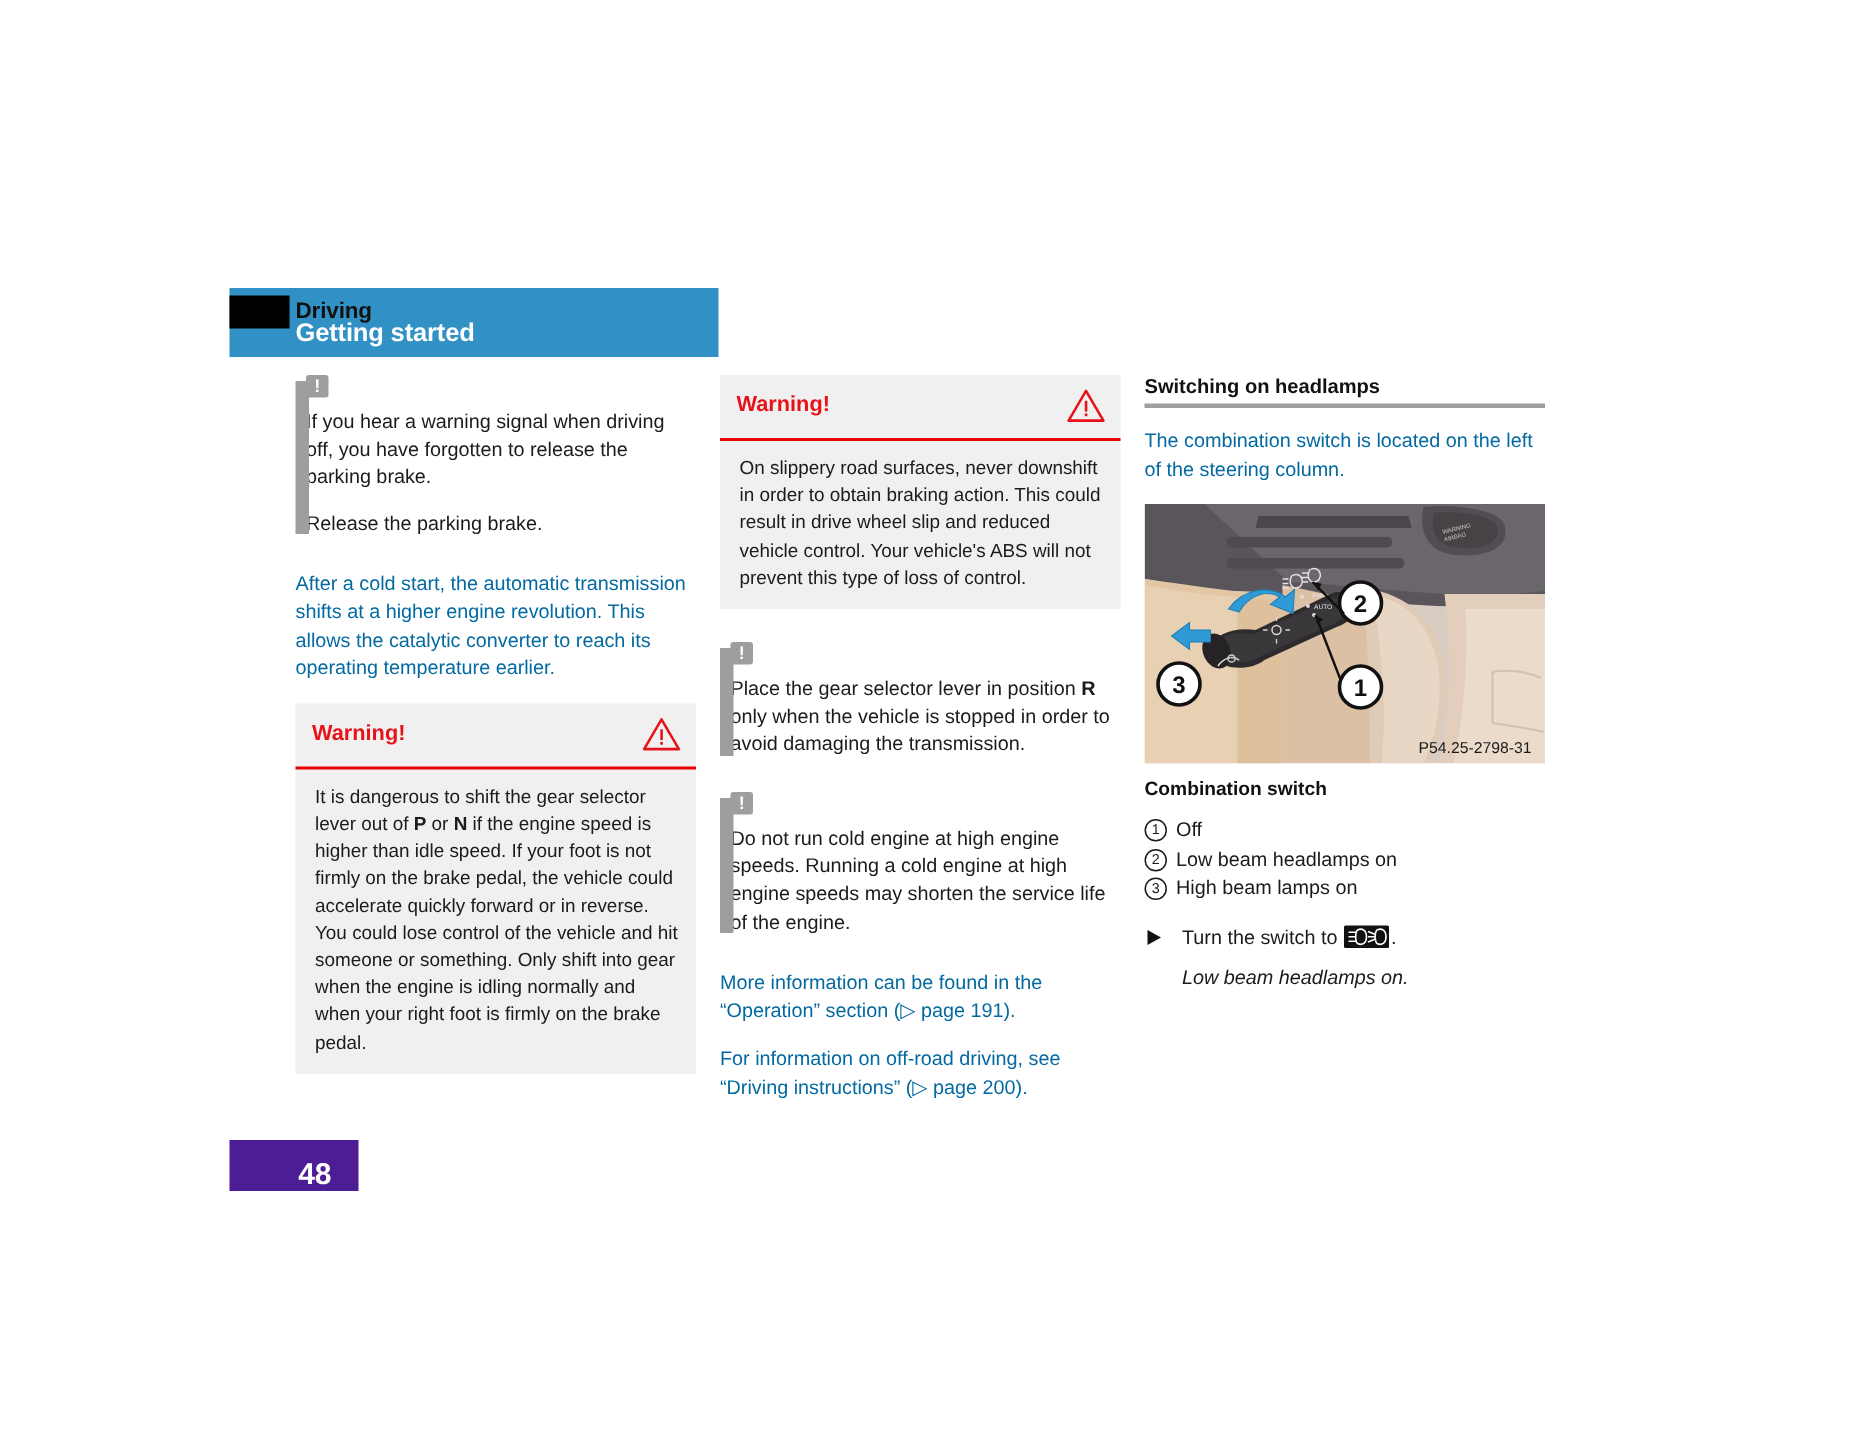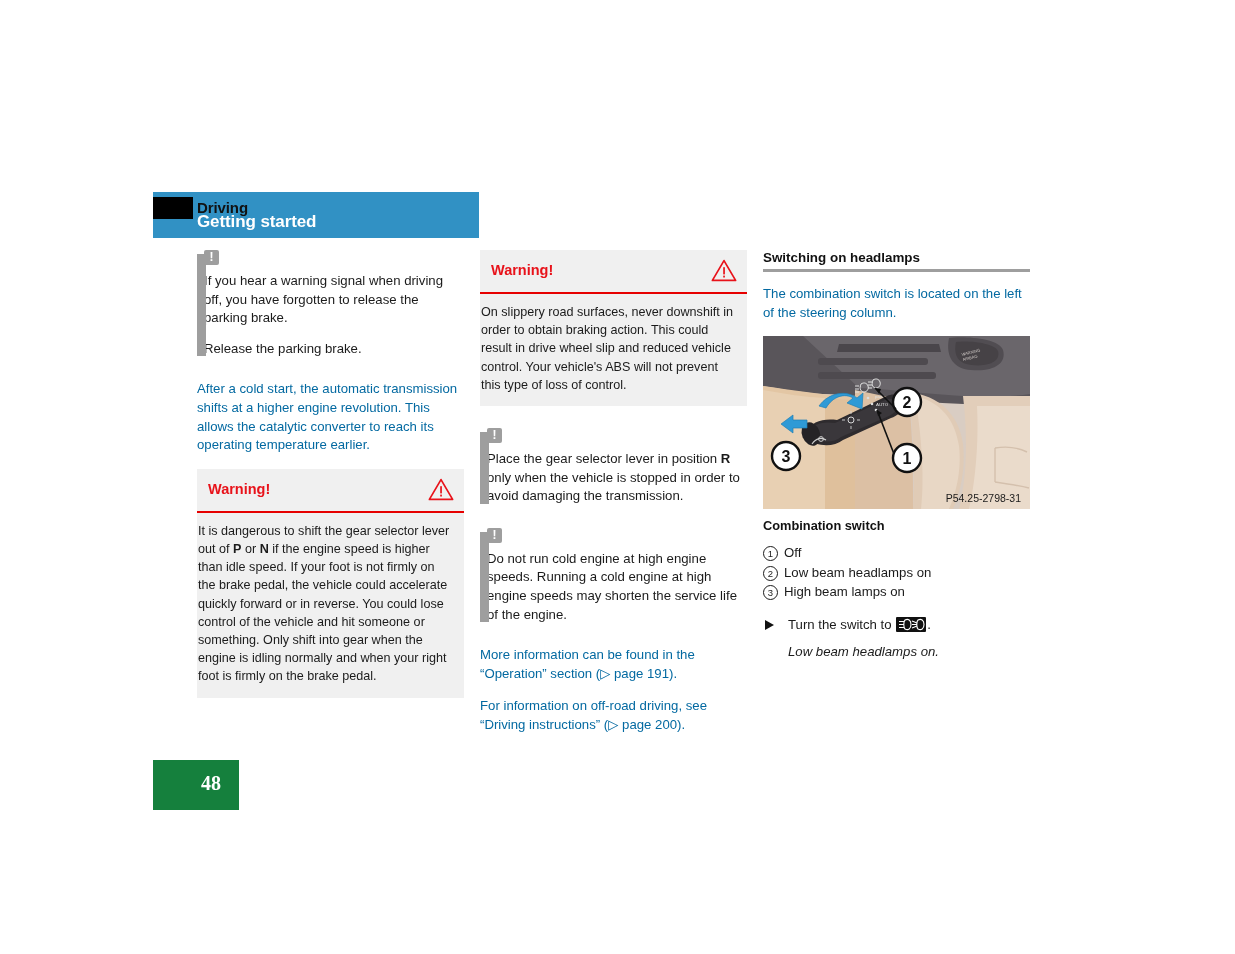--- a/index.html
+++ b/index.html
@@ -59,23 +59,22 @@
     color: #111111;
     letter-spacing: -0.1px;
   }
 
   
   #page-tab {
     position: absolute;
     left: 153px;
     top: 760px;
     width: 86px;
-    height: 50px;
-    background: #15803d;
-    font-family: Liberation Serif, serif;
+    height: 34px;
+    background: #4c1d95;
   }
   #page-tab .pagenum {
     position: absolute;
     right: 18px;
     top: 12px;
     font-size: 20px;
     font-weight: bold;
     color: #ffffff;
   }
 
@@ -160,21 +159,21 @@
     font-weight: bold;
   }
   .warnbox .warnhead .wicon {
     position: absolute;
     right: 10px;
     top: 9px;
     width: 26px;
     height: 23px;
   }
   .warnbox .warnbody {
-    padding: 9px 11px 12px 1px;
+    padding: 9px 11px 12px 13px;
   }
   .warnbox .warnbody p {
     margin: 0;
     font-size: 12.6px;
     line-height: 18.2px;
     color: #1b1b1b;
   }
 
   
   .sec-head {

